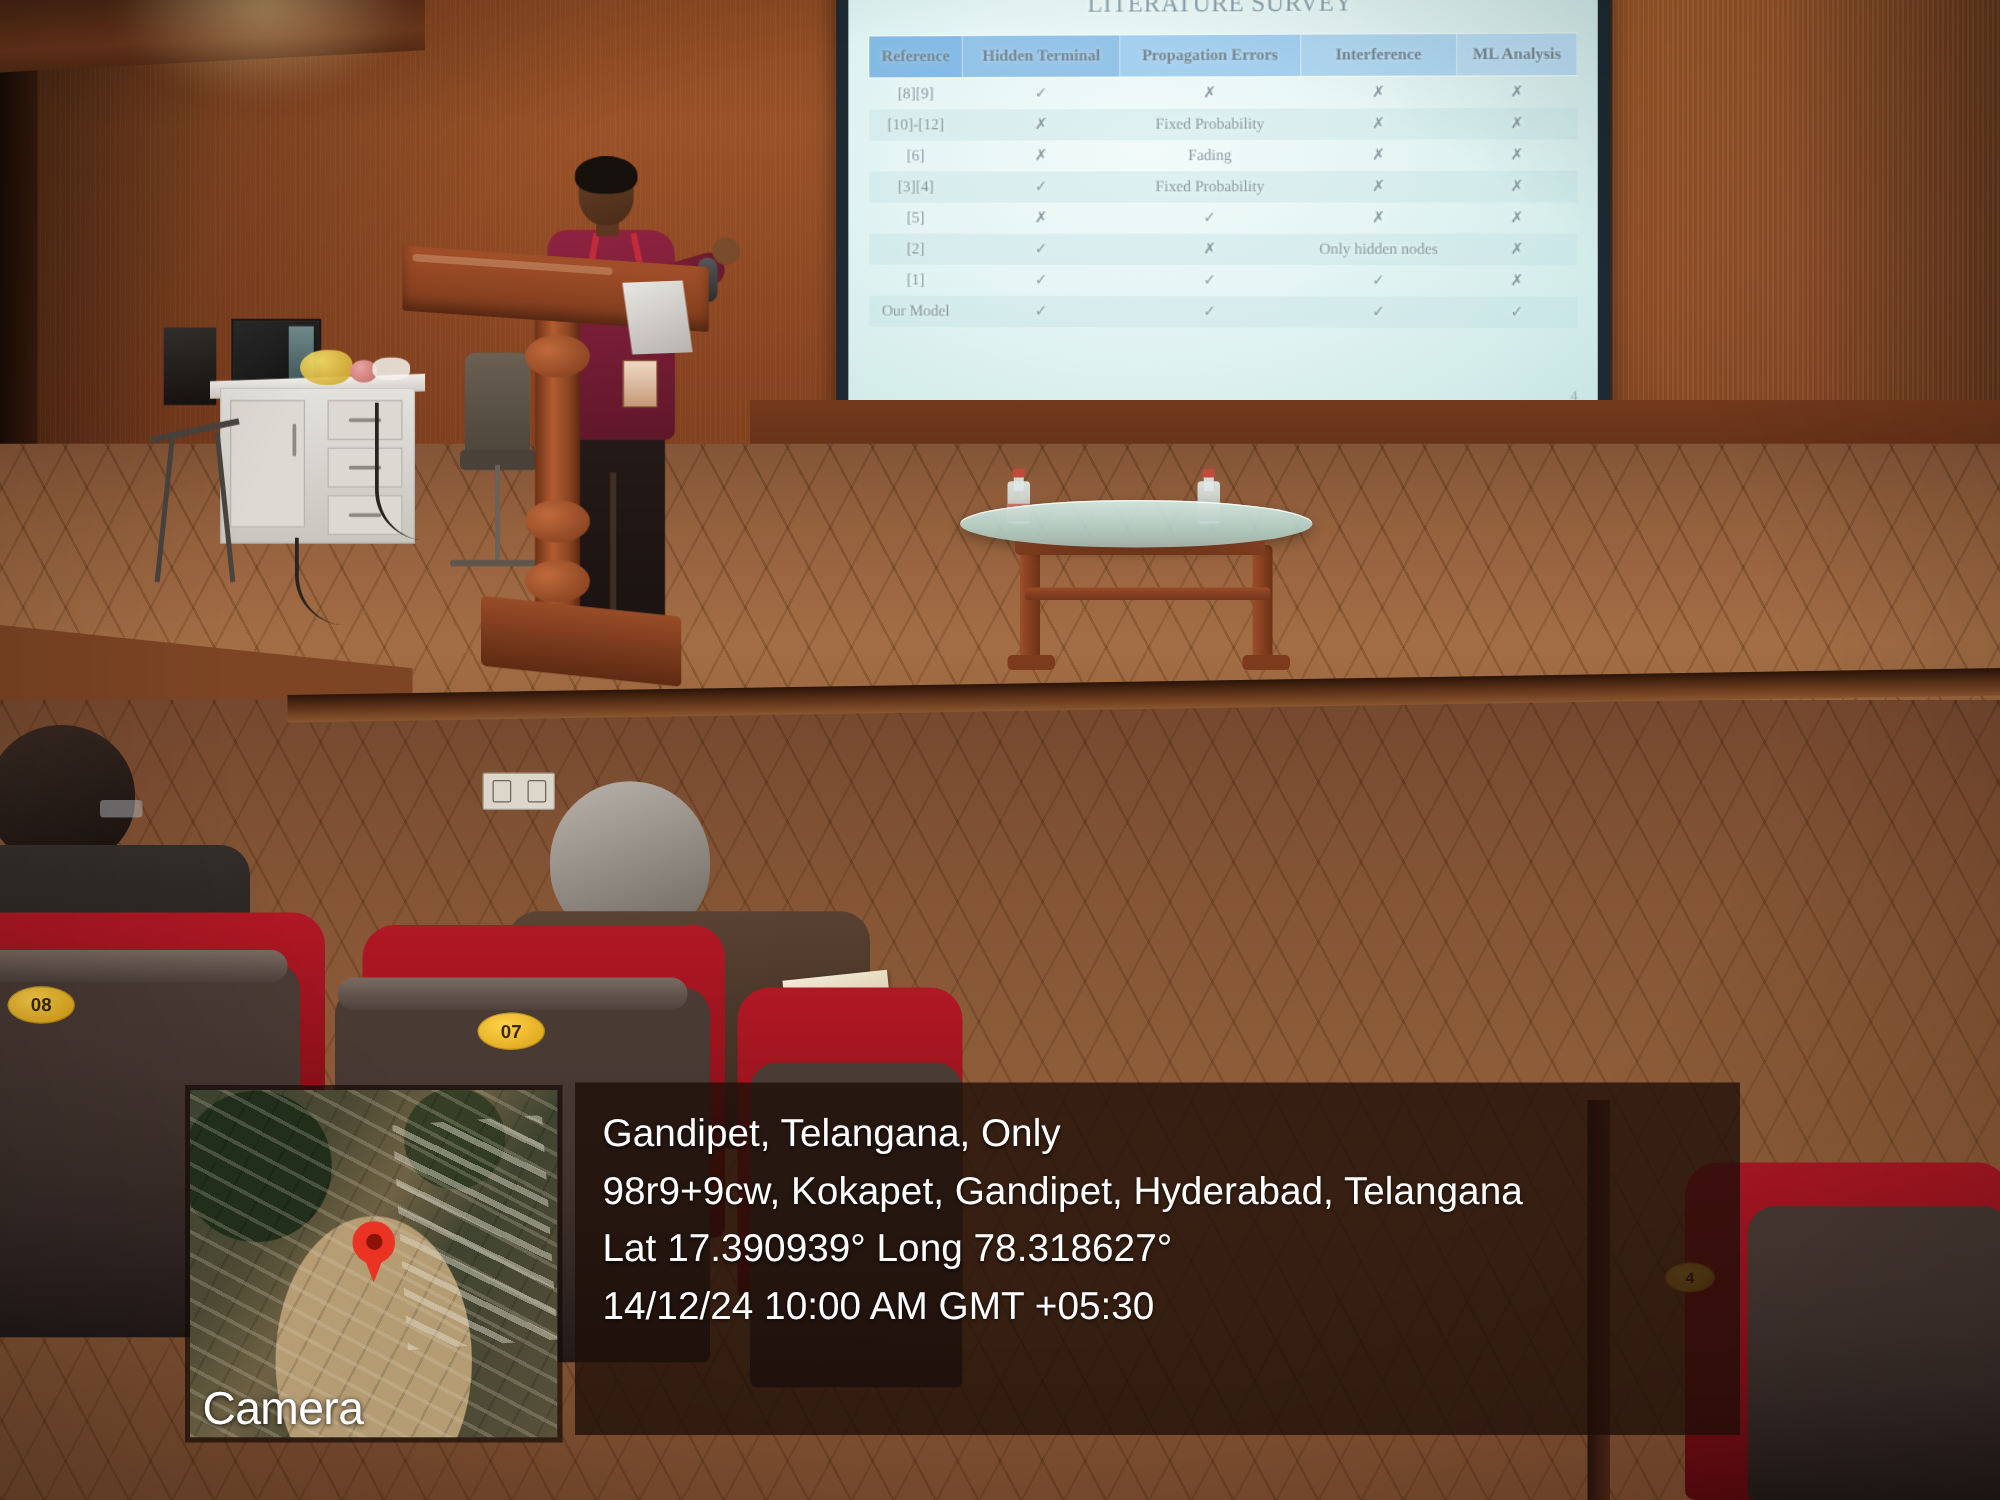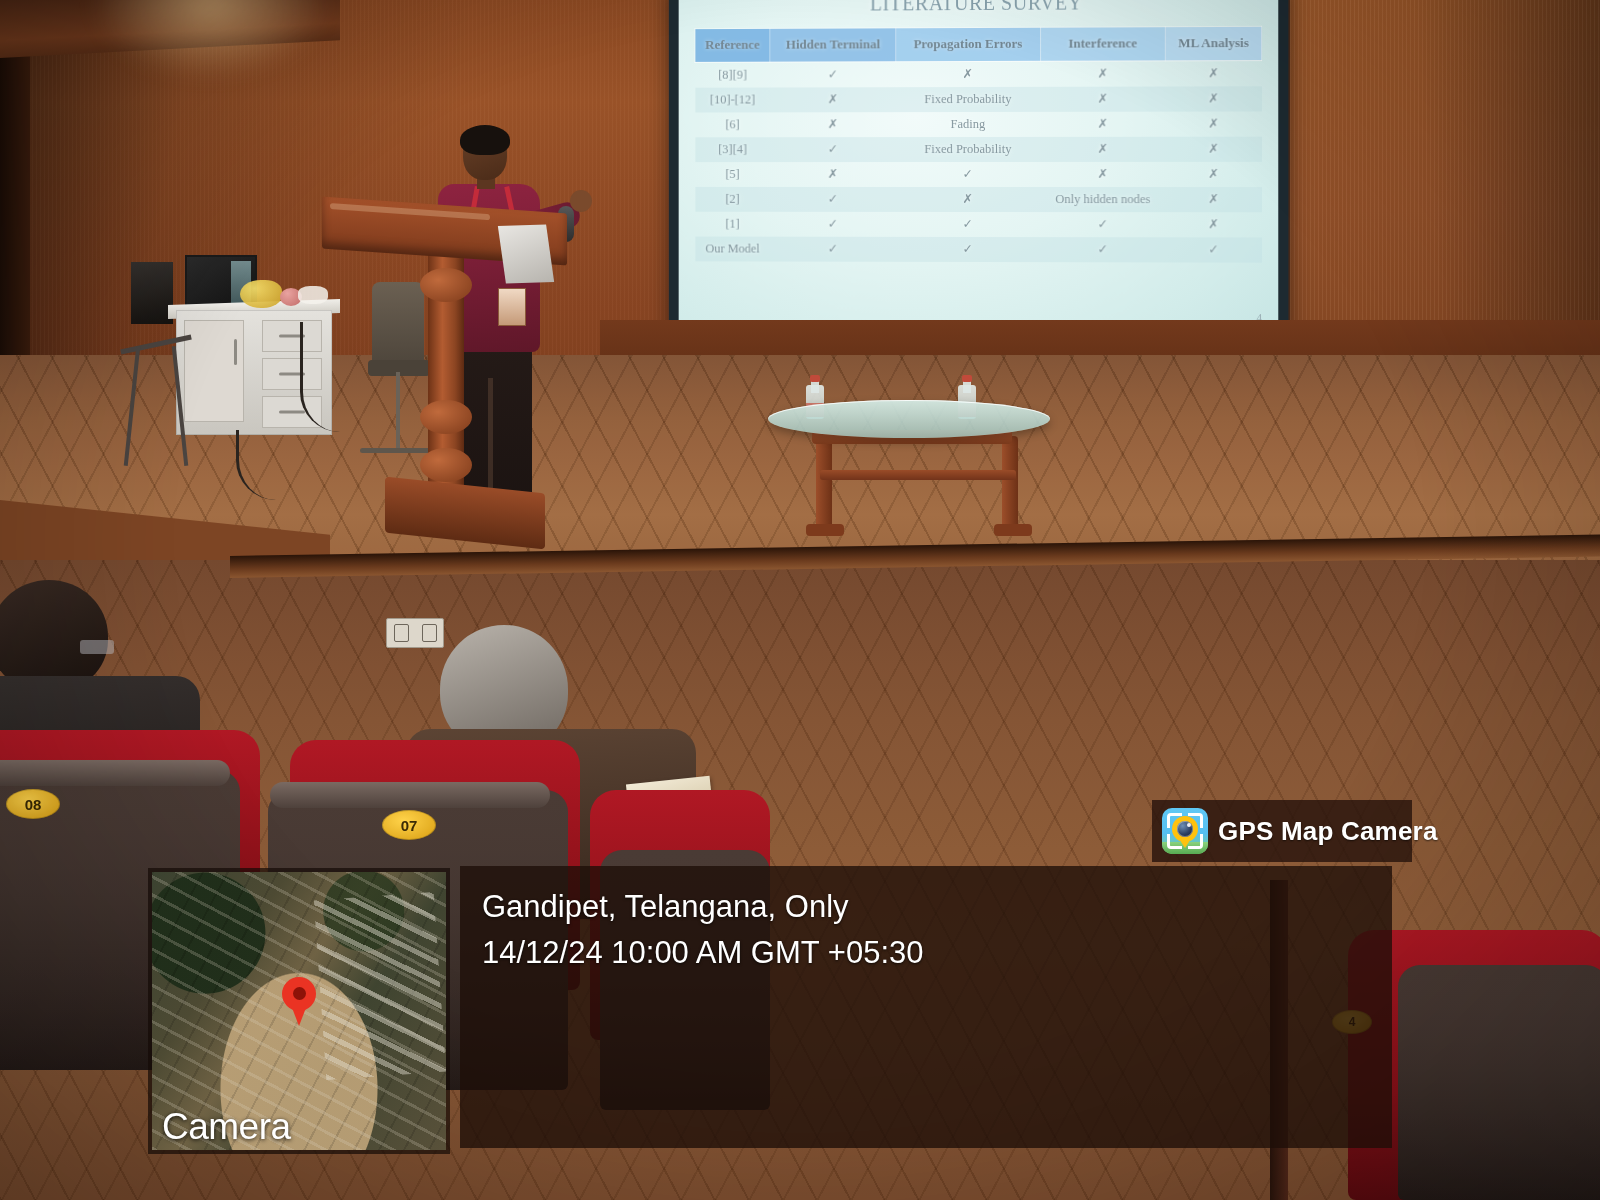--- a/index.html
+++ b/index.html
@@ -713,36 +713,26 @@
   <div class="seat-red" style="left:590px; top:790px; width:180px; height:250px;"></div>
   <div class="seat-shell" style="left:600px; top:850px; width:170px; height:260px;"></div>
 
   <div class="seat-red" style="left:1348px; top:930px; width:260px; height:270px;"></div>
   <div class="seat-shell" style="left:1398px; top:965px; width:210px; height:235px;"></div>
   <div class="seat-badge small" style="left:1332px; top:1010px;">4</div>
   <div style="position:absolute; left:1270px; top:880px; width:18px; height:320px; background:linear-gradient(90deg,#2b150c,#55291a);"></div>
 
   <div class="vignette"></div>
 
-  <div class="gps-badge">
-    <div class="gps-icon">
-      <div class="ground"></div>
-      <div class="pin"></div>
-      <div class="lens"></div>
-      <div class="corner c-tl"></div>
-      <div class="corner c-tr"></div>
-      <div class="corner c-bl"></div>
-      <div class="corner c-br"></div>
-    </div>
-    <div class="gps-badge-text">GPS Map Camera</div>
-  </div>
 
   <div class="info-panel">
     <div class="info-lines">
       <div>Gandipet, Telangana, Only</div>
+      <div>98r9+9cw, Kokapet, Gandipet, Hyderabad, Telangana</div>
+      <div>Lat 17.390939° Long 78.318627°</div>
       <div>14/12/24 10:00 AM GMT +05:30</div>
     </div>
   </div>
 
   <div class="map-thumb">
     <div class="map-sat"></div>
     <div class="map-blocks"></div>
     <div class="map-pin">
       <div class="tail"></div>
       <div class="head"></div>

